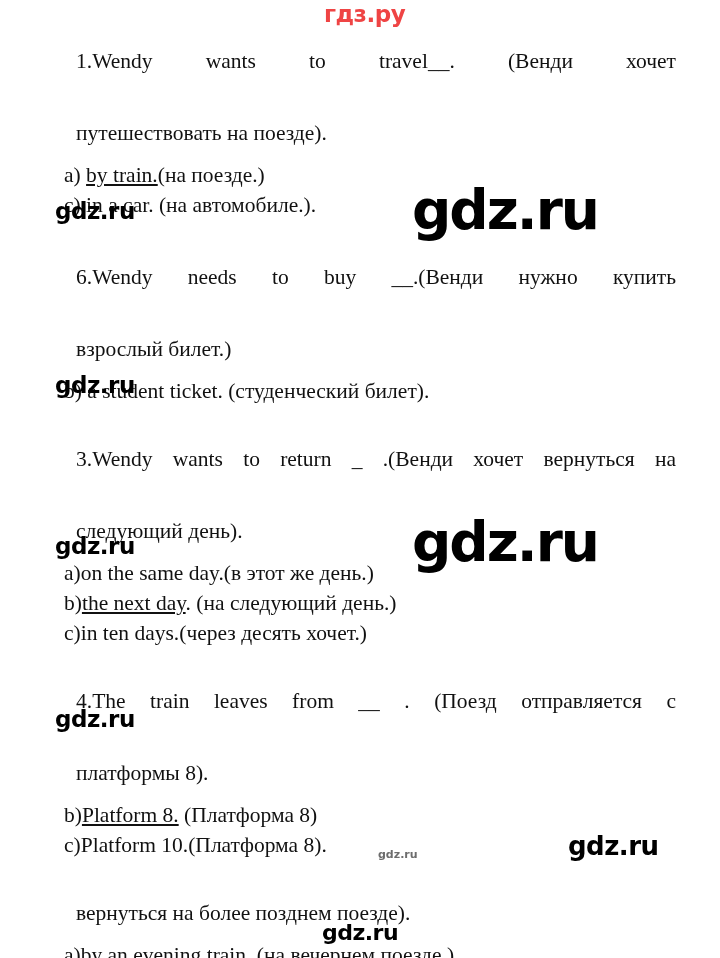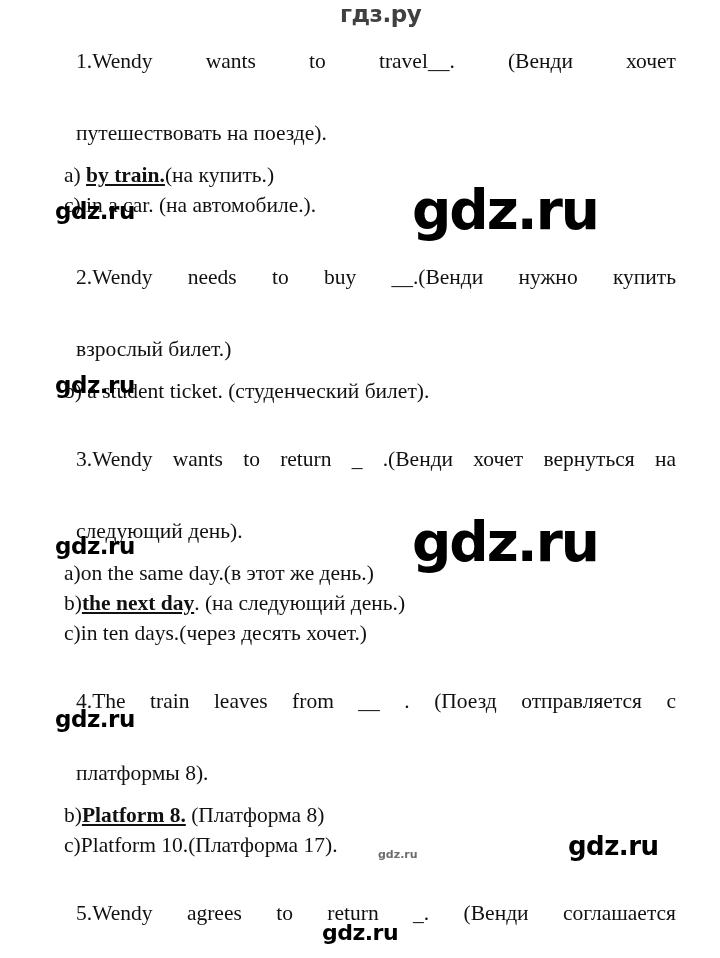--- a/index.html
+++ b/index.html
@@ -19,27 +19,27 @@
   
   .header {
     position: absolute;
     top: 0;
     left: 0;
     width: 720px;
     height: 34px;
   }
   .header-logo {
     position: absolute;
-    left: 340px;
+    left: 324px;
     top: 2px;
     font-family: "DejaVu Sans", "Liberation Sans", sans-serif;
     font-weight: bold;
     font-size: 23px;
     letter-spacing: -0.5px;
-    color: #404040;
+    color: #ef4444;
     line-height: 24px;
   }
 
   
   .page {
     position: absolute;
     left: 0;
     top: 34px;
     width: 720px;
   }
@@ -71,21 +71,21 @@
   .qstem.nostretch::after { display: none; }
 
   .opt {
     margin: 0;
     font-size: 21.5px;
     line-height: 30px;
     padding-left: 28px;
     white-space: nowrap;
   }
   .ans {
-    font-weight: bold;
+    font-weight: normal;
     text-decoration: underline;
   }
 
   .spacer-sm { height: 30px; }
   .spacer-xs { height: 26px; }
 
   
   .wm {
     position: absolute;
     font-family: "DejaVu Sans", "Liberation Sans", sans-serif;
@@ -120,55 +120,54 @@
 <div class="header">
   <div class="header-logo">гдз.ру</div>
 </div>
 
 <div class="page">
   <div class="content" id="content-root">
 
     <div class="qblock">
       <p class="qstem">1.Wendy wants to travel__. (Венди хочет</p>
       <p class="qstem nostretch">путешествовать на поезде).</p>
-      <p class="opt"><span>a) </span><span class="ans">by train.</span><span>(на купить.)</span></p>
+      <p class="opt"><span>a) </span><span class="ans">by train.</span><span>(на поезде.)</span></p>
       <p class="opt"><span>c) </span><span>in a car.</span><span> (на автомобиле.).</span></p>
     </div>
 
     <div class="spacer-sm"></div>
 
     <div class="qblock">
-      <p class="qstem">2.Wendy needs to buy __.(Венди нужно купить</p>
+      <p class="qstem">6.Wendy needs to buy __.(Венди нужно купить</p>
       <p class="qstem nostretch">взрослый билет.)</p>
       <p class="opt"><span>b) </span><span>a student ticket.</span><span> (студенческий билет).</span></p>
     </div>
 
     <div class="spacer-xs"></div>
 
     <div class="qblock">
       <p class="qstem">3.Wendy wants to return _ .(Венди хочет вернуться на</p>
       <p class="qstem nostretch">следующий день).</p>
       <p class="opt"><span>a)</span><span>on the same day.</span><span>(в этот же день.)</span></p>
       <p class="opt"><span>b)</span><span class="ans">the next day</span><span>. (на следующий день.)</span></p>
       <p class="opt"><span>c)</span><span>in ten days.</span><span>(через десять хочет.)</span></p>
     </div>
 
     <div class="spacer-xs"></div>
 
     <div class="qblock">
       <p class="qstem">4.The train leaves from __ . (Поезд отправляется с</p>
       <p class="qstem nostretch">платформы 8).</p>
       <p class="opt"><span>b)</span><span class="ans">Platform 8.</span><span> (Платформа 8)</span></p>
-      <p class="opt"><span>c)</span><span>Platform 10.</span><span>(Платформа 17).</span></p>
+      <p class="opt"><span>c)</span><span>Platform 10.</span><span>(Платформа 8).</span></p>
     </div>
 
     <div class="spacer-xs"></div>
 
     <div class="qblock">
-      <p class="qstem">5.Wendy agrees to return _. (Венди соглашается</p>
       <p class="qstem nostretch">вернуться на более позднем поезде).</p>
       <p class="opt"><span>a)</span><span>by an evening train.</span><span> (на вечернем поезде.)</span></p>
 
     </div>
 
   </div>
 </div>
 
 <div id="watermark-layer">
     <div class="wm wm-small" style="left: 55px; top: 198px;">gdz.ru</div>

